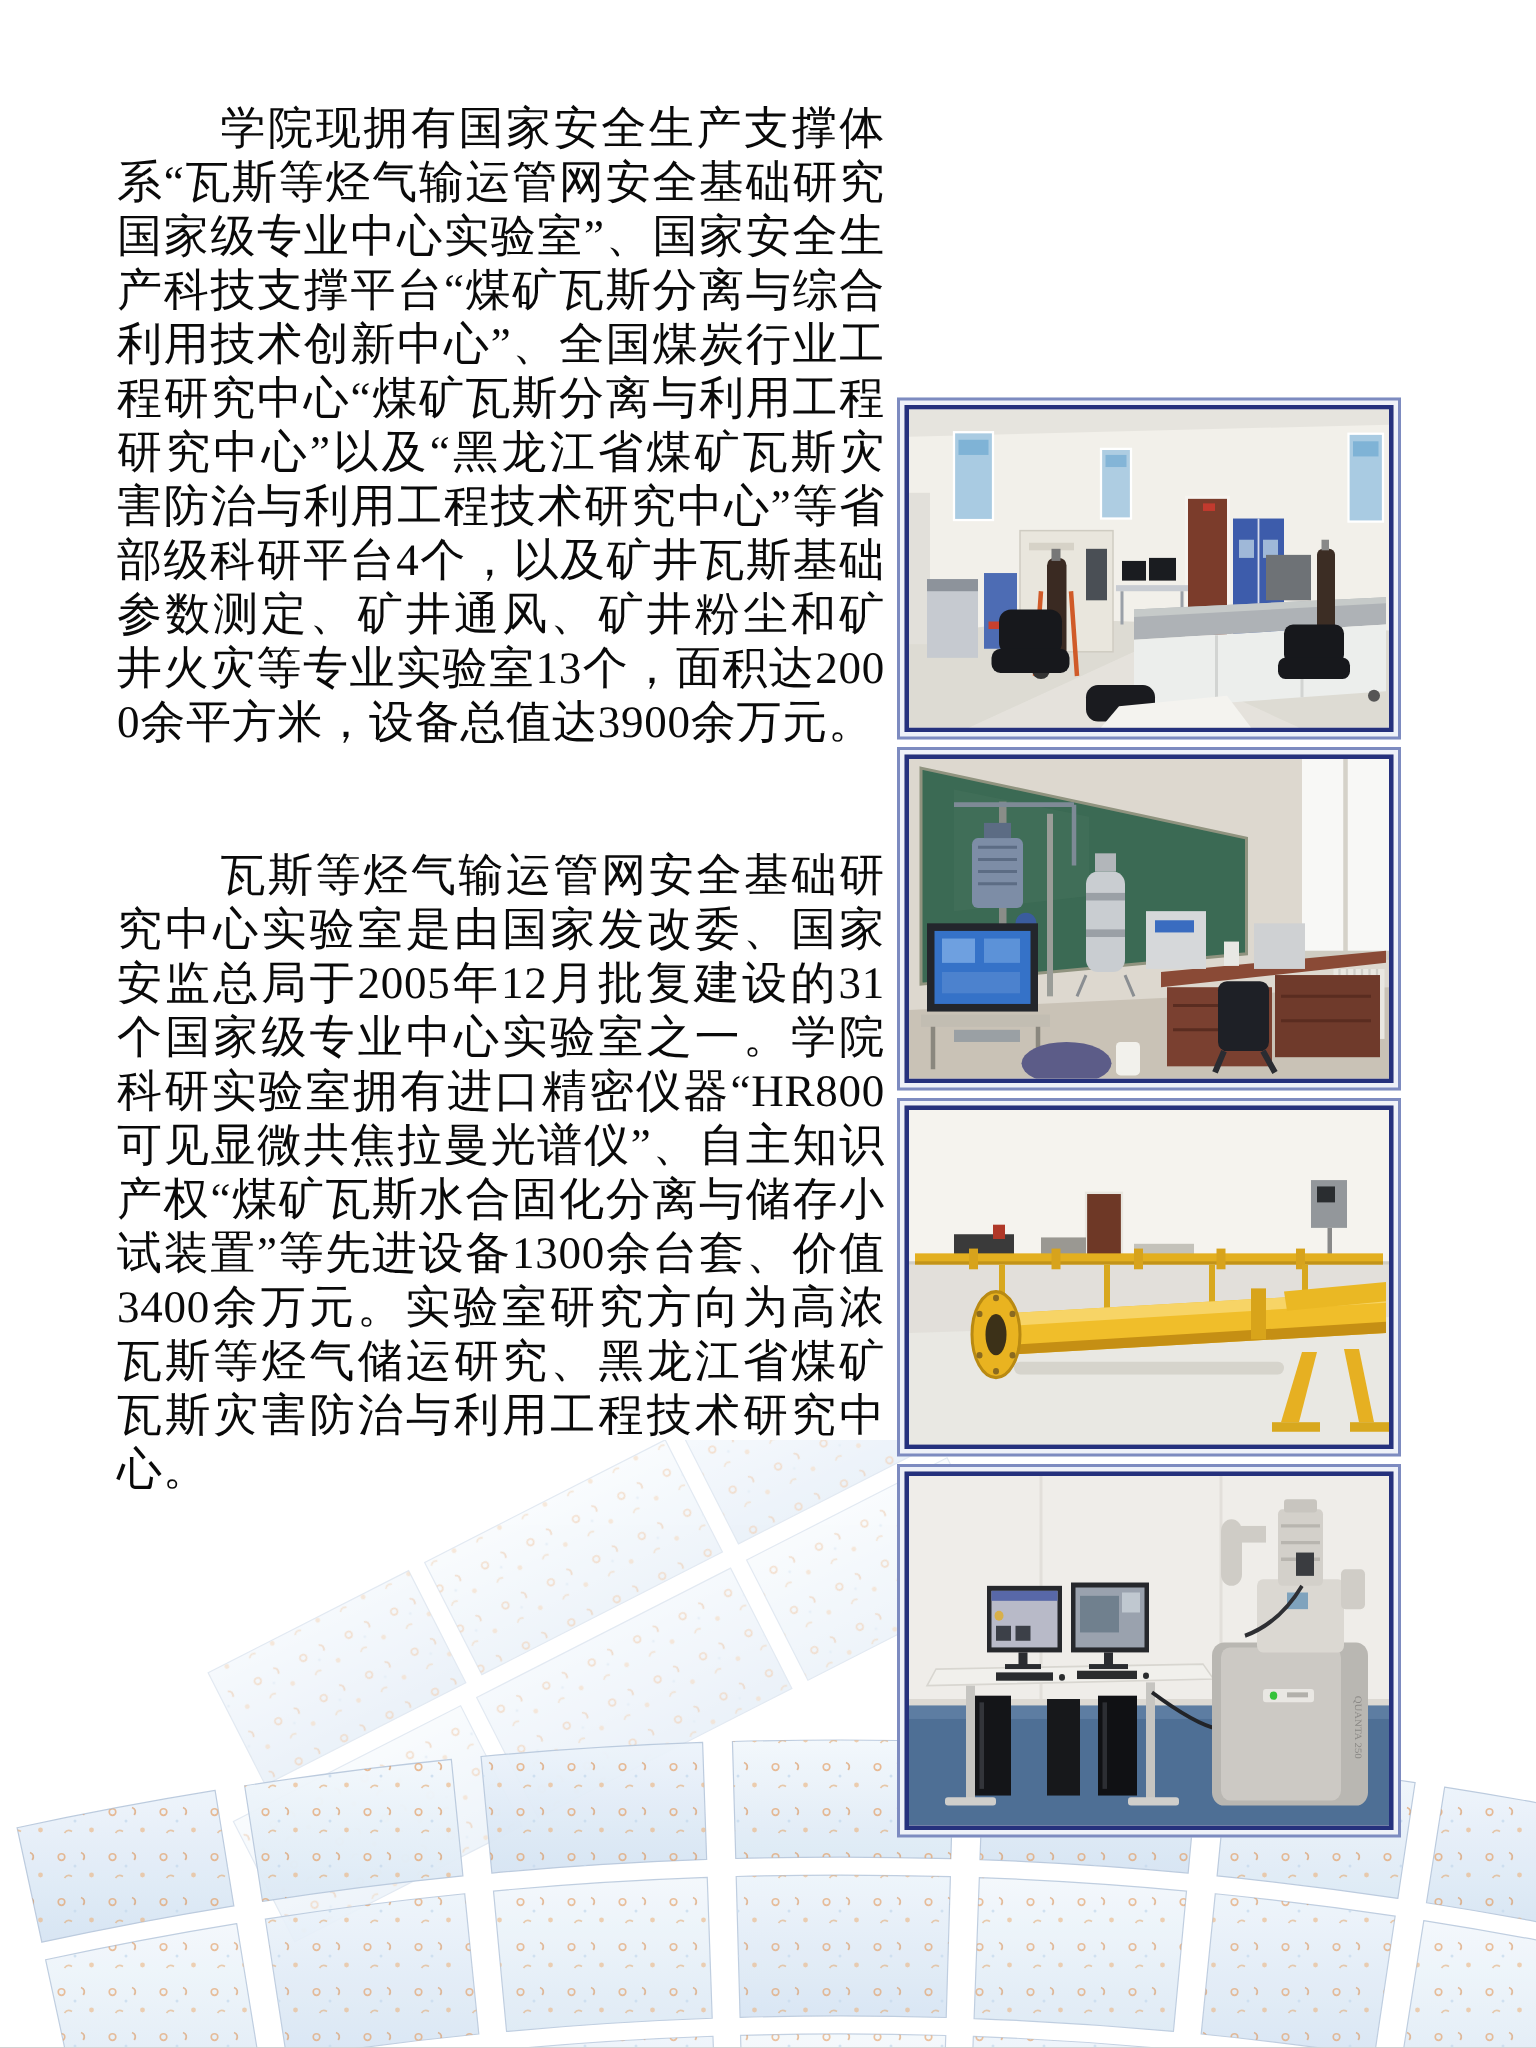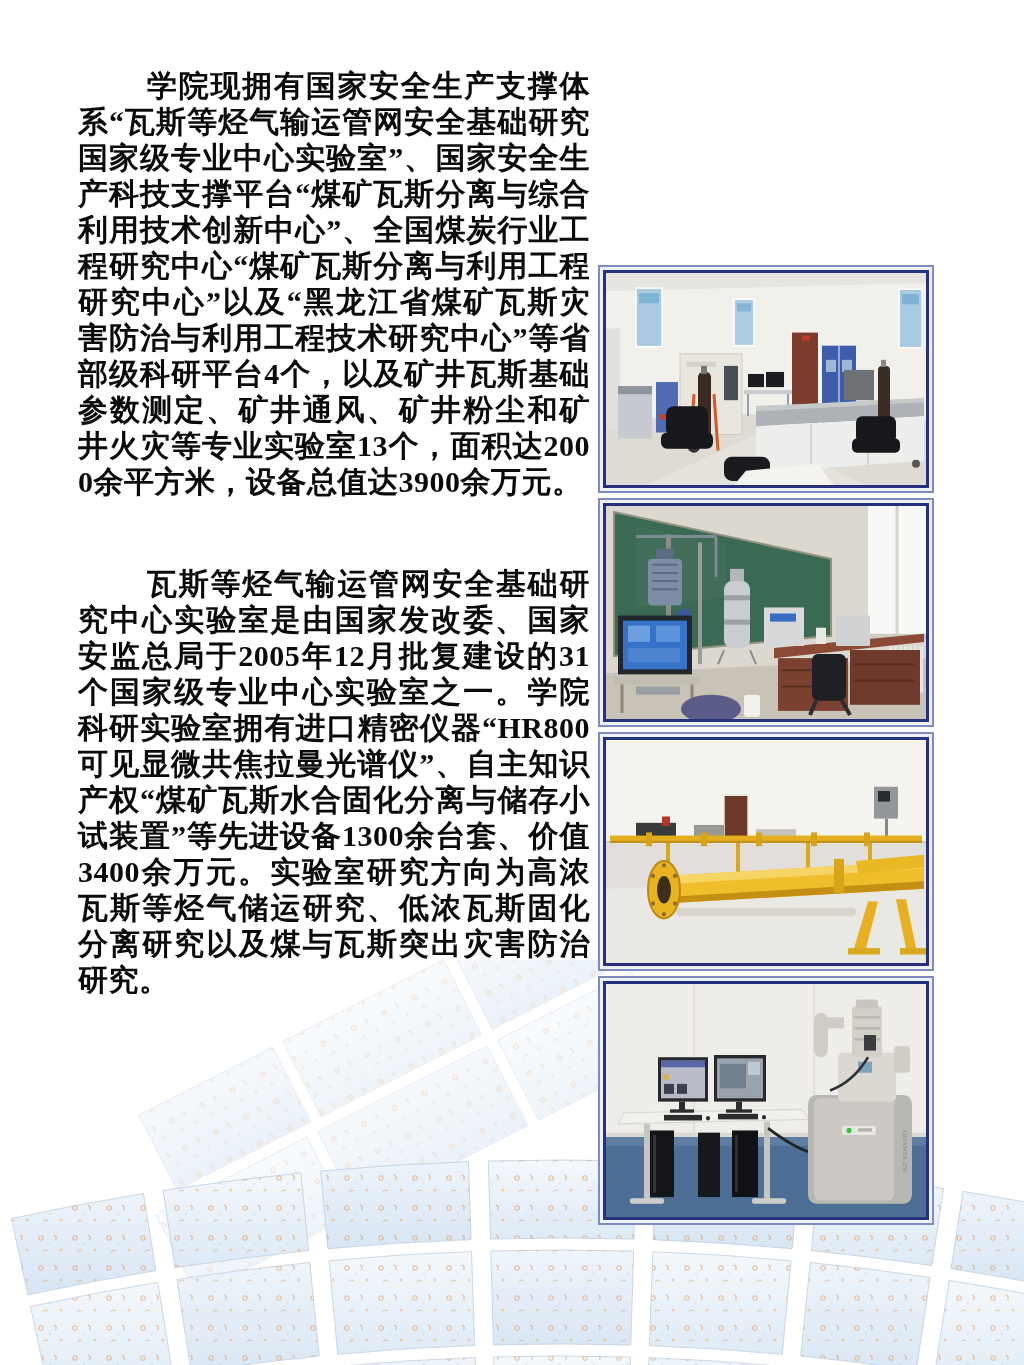--- a/index.html
+++ b/index.html
@@ -15,21 +15,21 @@
     font-family:"Liberation Serif","DejaVu Serif",serif;
     color:var(--body-text);
   }
   .title{
     margin:64px 0 0 0; padding-left:36px;
     text-align:center; font-size:47px; line-height:56px; font-weight:bold;
     letter-spacing:0.28em; color:var(--title-text);
   }
   .content{position:relative; z-index:2;}
   .text-col{
-    position:relative; width:512px; margin-left:78px;font-weight:bold;
+    position:relative; width:512px; margin-left:78px;
   }
   .para{
     margin:0; font-size:30px; line-height:36px; letter-spacing:0.5px;
     text-align:justify; text-indent:2.3em; word-break:break-all;
   }
   .para-1{margin-top:68px;}
   .para-2{margin-top:66px;}
   .photo-col{
     position:absolute; left:598px; top:197px; width:336px; z-index:2;
   }
@@ -127,21 +127,21 @@
       <path d="M 648.9 397.6 A 2404 2404 0 0 1 781.2 406.2 L 771.3 513.7 A 2296 2296 0 0 0 644.9 505.6 Z" fill="url(#speckP)" opacity="0.765"></path>
       <path d="M 799.6 408.0 A 2404 2404 0 0 1 914.5 422.3 L 898.6 529.1 A 2296 2296 0 0 0 788.8 515.4 Z" fill="url(#tileG1)" stroke="#b9c9dd" stroke-width="0.8" opacity="0.85"></path>
       <path d="M 799.6 408.0 A 2404 2404 0 0 1 914.5 422.3 L 898.6 529.1 A 2296 2296 0 0 0 788.8 515.4 Z" fill="url(#speckP)" opacity="0.765"></path>
       <path d="M 932.8 425.1 A 2404 2404 0 0 1 1046.7 445.8 L 1024.8 551.5 A 2296 2296 0 0 0 916.0 531.8 Z" fill="url(#tileG0)" stroke="#b9c9dd" stroke-width="0.8" opacity="0.85"></path>
       <path d="M 932.8 425.1 A 2404 2404 0 0 1 1046.7 445.8 L 1024.8 551.5 A 2296 2296 0 0 0 916.0 531.8 Z" fill="url(#speckP)" opacity="0.765"></path>
     </svg>
 
   <div class="content">
     <div class="text-col">
       <p class="para para-1">学院现拥有国家安全生产支撑体系“瓦斯等烃气输运管网安全基础研究国家级专业中心实验室”、国家安全生产科技支撑平台“煤矿瓦斯分离与综合利用技术创新中心”、全国煤炭行业工程研究中心“煤矿瓦斯分离与利用工程研究中心”以及“黑龙江省煤矿瓦斯灾害防治与利用工程技术研究中心”等省部级科研平台4个，以及矿井瓦斯基础参数测定、矿井通风、矿井粉尘和矿井火灾等专业实验室13个，面积达2000余平方米，设备总值达3900余万元。</p>
-      <p class="para para-2">瓦斯等烃气输运管网安全基础研究中心实验室是由国家发改委、国家安监总局于2005年12月批复建设的31个国家级专业中心实验室之一。学院科研实验室拥有进口精密仪器“HR800可见显微共焦拉曼光谱仪”、自主知识产权“煤矿瓦斯水合固化分离与储存小试装置”等先进设备1300余台套、价值3400余万元。实验室研究方向为高浓瓦斯等烃气储运研究、低浓瓦斯固化分离研究以及煤与瓦斯突出灾害防治研究。</p>
+      <p class="para para-2">瓦斯等烃气输运管网安全基础研究中心实验室是由国家发改委、国家安监总局于2005年12月批复建设的31个国家级专业中心实验室之一。学院科研实验室拥有进口精密仪器“HR800可见显微共焦拉曼光谱仪”、自主知识产权“煤矿瓦斯水合固化分离与储存小试装置”等先进设备1300余台套、价值3400余万元。实验室研究方向为高浓瓦斯等烃气储运研究、黑龙江省煤矿瓦斯灾害防治与利用工程技术研究中心。</p>
     </div>
 
     <div class="photo-col">
 
       <figure class="frame">
         <div class="frame-in">
         <svg viewBox="0 0 320 210" height="212" preserveAspectRatio="none">
           <rect x="0" y="0" width="320" height="210" fill="#f2f0ea"></rect>
           <polygon points="0,0 320,0 320,10 0,18" fill="#e6e4de"></polygon>
           <polygon points="0,150 90,138 320,146 320,210 0,210" fill="#dddbd3"></polygon>

